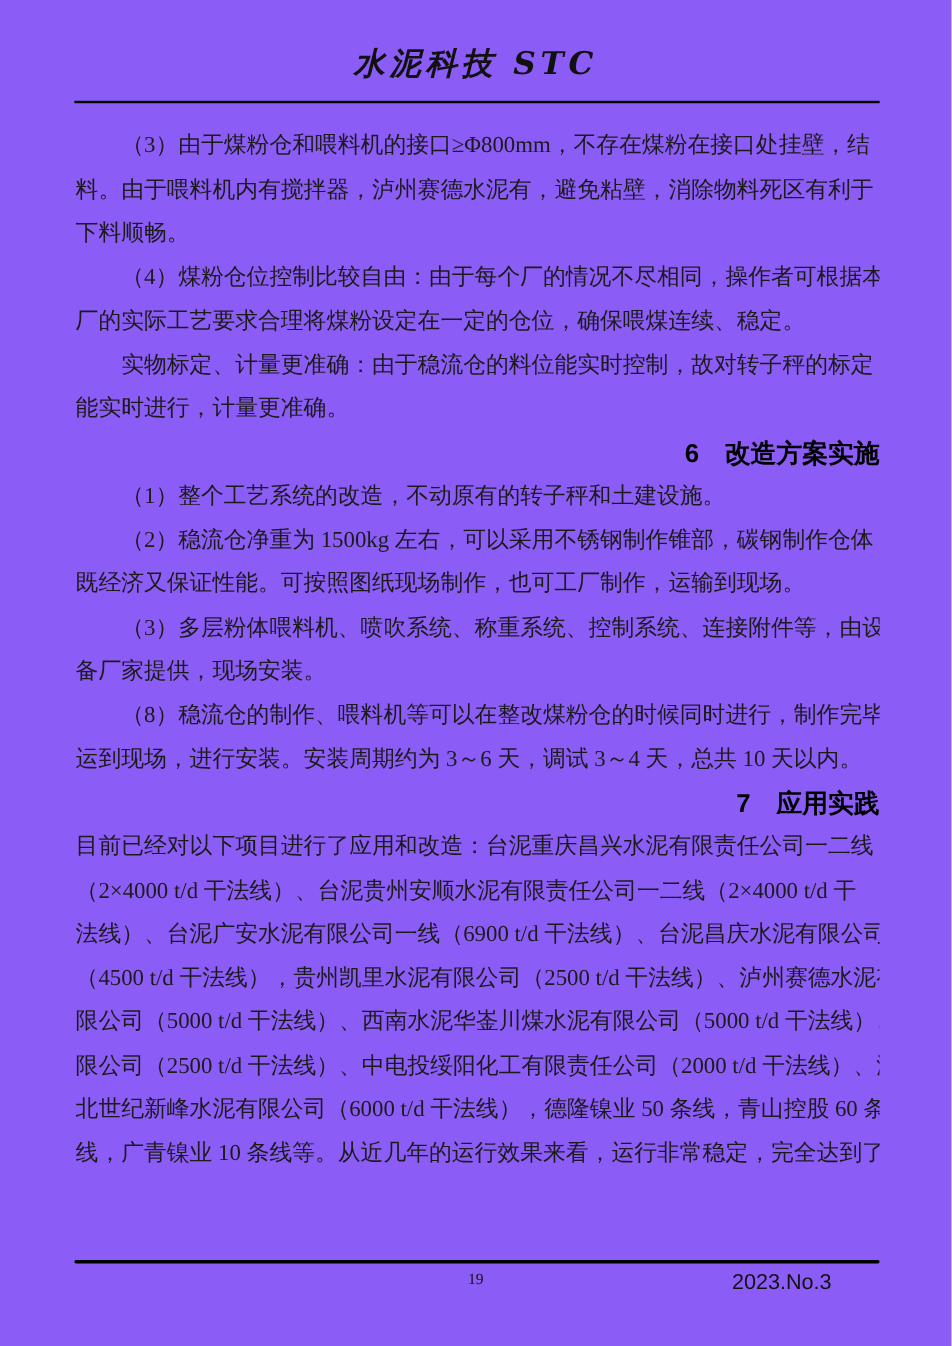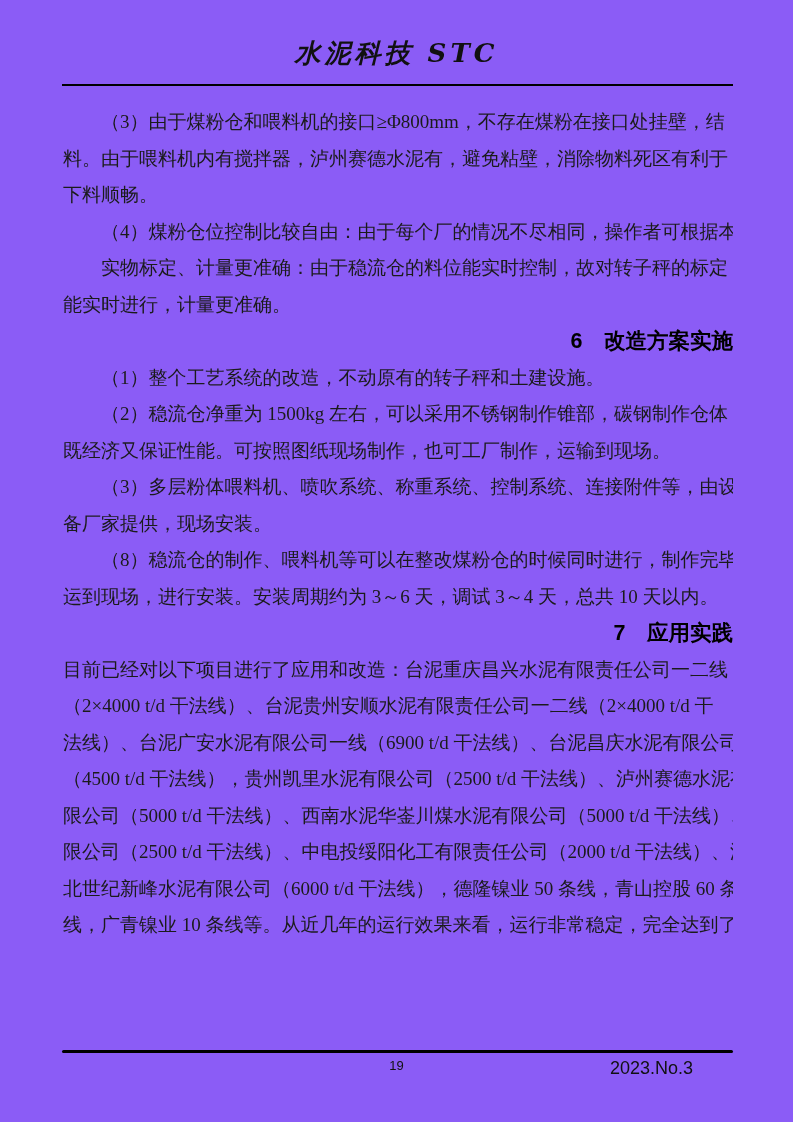--- a/index.html
+++ b/index.html
@@ -73,21 +73,21 @@
     height: 3px;
     background: #000000;
     border-radius: 2px;
   }
   .page-num {
     position: absolute;
     top: 1058px;
     left: 0;
     width: 100%;
     text-align: center;
-    font-family: Liberation Sans, sans-serif;
+    font-family: Liberation Serif, serif;
     font-size: 13px;
     color: #111111;
   }
   .issue-num {
     position: absolute;
     top: 1058px;
     right: 100px;
     font-family: "Liberation Sans", "DejaVu Sans", sans-serif;
     font-size: 18px;
     color: #111111;
@@ -100,20 +100,21 @@
 
   <div class="journal-header">水泥科技 STC</div>
 
   <div class="header-rule"></div>
 
   <main class="content" id="content">
       <div class="line body indent">（3）由于煤粉仓和喂料机的接口≥Φ800mm，不存在煤粉在接口处挂壁，结</div>
       <div class="line body">料。由于喂料机内有搅拌器，泸州赛德水泥有，避免粘壁，消除物料死区有利于</div>
       <div class="line body">下料顺畅。</div>
       <div class="line body indent">（4）煤粉仓位控制比较自由：由于每个厂的情况不尽相同，操作者可根据本</div>
+      <div class="line body">厂的实际工艺要求合理将煤粉设定在一定的仓位，确保喂煤连续、稳定。</div>
       <div class="line body indent">实物标定、计量更准确：由于稳流仓的料位能实时控制，故对转子秤的标定</div>
       <div class="line body">能实时进行，计量更准确。</div>
       <div class="line heading">6　改造方案实施</div>
       <div class="line body indent">（1）整个工艺系统的改造，不动原有的转子秤和土建设施。</div>
       <div class="line body indent">（2）稳流仓净重为 1500kg 左右，可以采用不锈钢制作锥部，碳钢制作仓体，</div>
       <div class="line body">既经济又保证性能。可按照图纸现场制作，也可工厂制作，运输到现场。</div>
       <div class="line body indent">（3）多层粉体喂料机、喷吹系统、称重系统、控制系统、连接附件等，由设</div>
       <div class="line body">备厂家提供，现场安装。</div>
       <div class="line body indent">（8）稳流仓的制作、喂料机等可以在整改煤粉仓的时候同时进行，制作完毕</div>
       <div class="line body">运到现场，进行安装。安装周期约为 3～6 天，调试 3～4 天，总共 10 天以内。</div>

